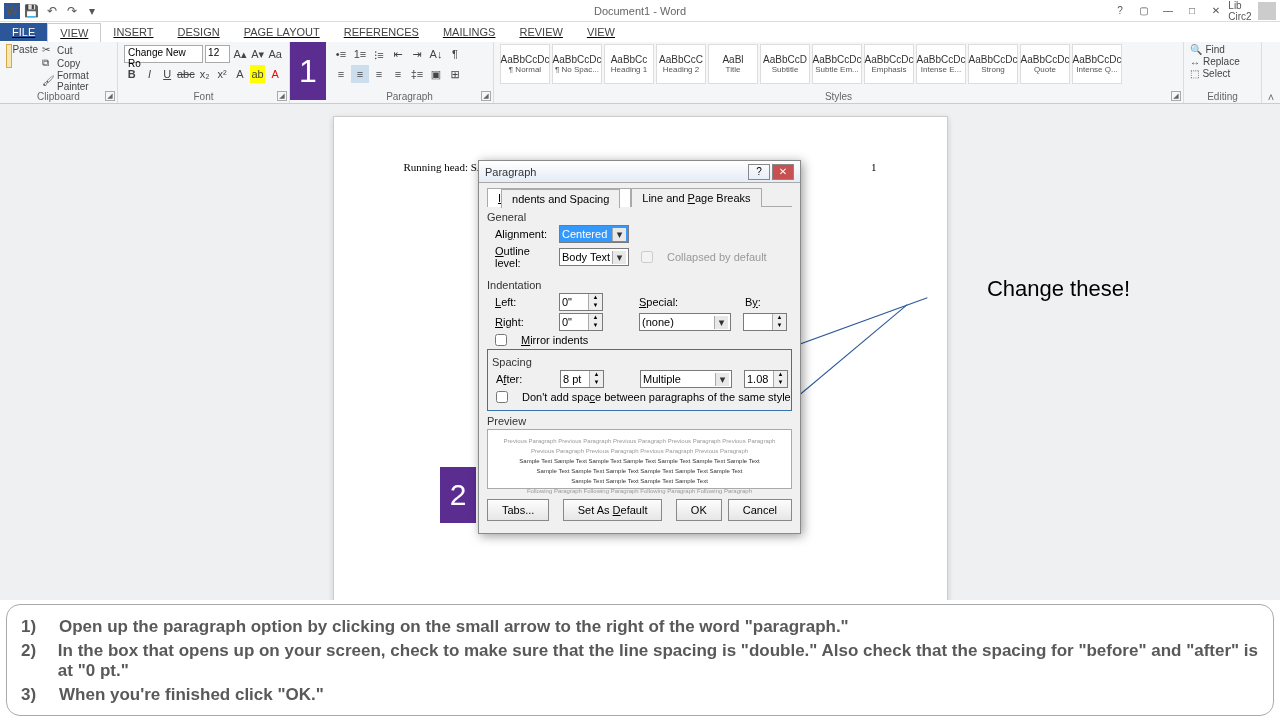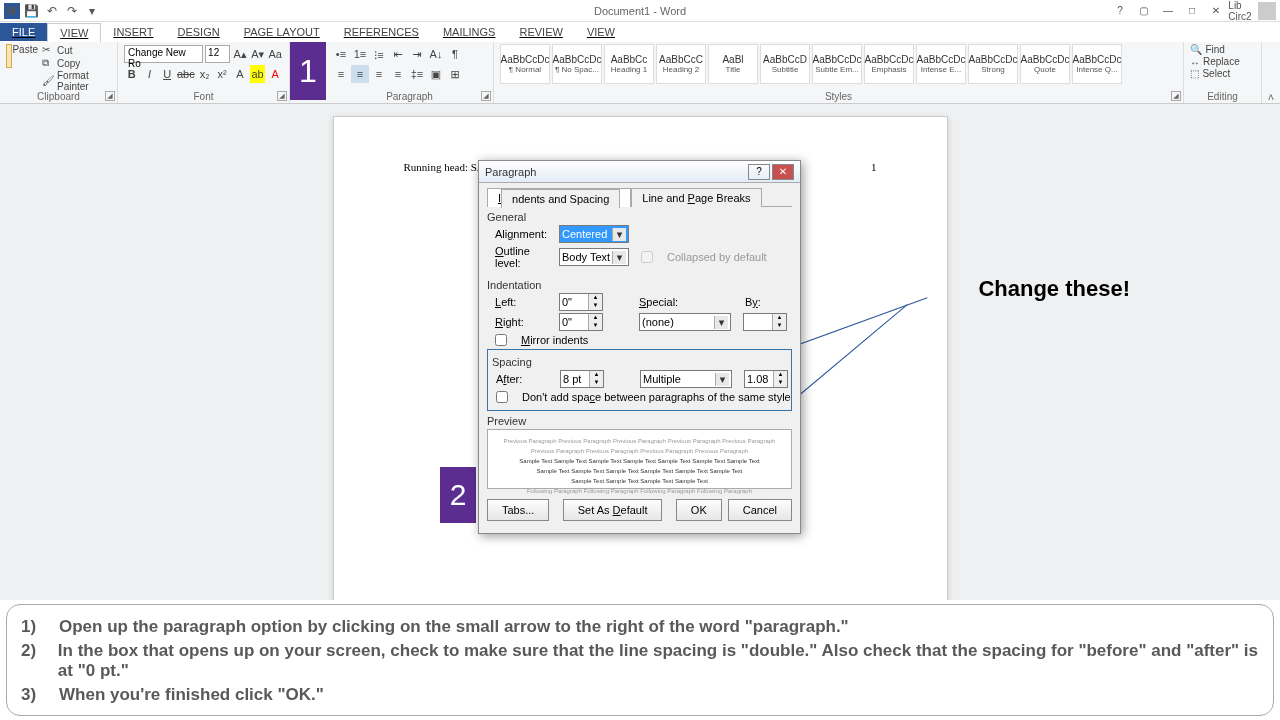--- a/index.html
+++ b/index.html
@@ -51,21 +51,21 @@
 .editing-col div{display:flex;align-items:center;gap:3px;}
 
 
 .doc-area { position:relative; height: 496px; background: #eef0f2; display:flex; justify-content:center; overflow:hidden;}
 .page { width: 615px; background:#fff; border:1px solid #ccc; box-shadow:0 2px 6px rgba(0,0,0,.15); margin-top:12px; height:570px; position:relative; padding: 44px 70px;}
 .running-head{font-family:"Times New Roman",serif;font-size:11px;}
 .page-num{position:absolute; right:70px; top:44px; font-family:"Times New Roman",serif; font-size:11px;}
 
 .callout-2{position:absolute; left:440px; top:363px; width:36px; height:56px; background:#5c2d91; color:#fff; font-size:30px; display:flex; align-items:center; justify-content:center; z-index:5;}
 
-.annot{position:absolute; right:150px; top:172px; font-size:22px; font-weight:700; color:#000;}
+.annot{position:absolute; right:150px; top:172px; font-size:22px; font-weight:400; color:#000;}
 .arrow-line{position:absolute; border-top:1px solid #2b579a; transform-origin:left center;}
 
 
 .dialog{position:absolute; left:478px; top:56px; width:323px; background:#f0f0f0; border:1px solid #8a8a8a; box-shadow:2px 2px 10px rgba(0,0,0,.4); z-index:10; font-size:11px;}
 .dlg-title{height:22px; background:linear-gradient(#fff,#e4ecf7); border-bottom:1px solid #aaa; display:flex;align-items:center;padding:0 6px;}
 .dlg-title .t{color:#333;}
 .dlg-title .btns{margin-left:auto;display:flex;}
 .dlg-title .btns span{width:22px;height:16px;border:1px solid #888;margin-left:2px;display:inline-flex;align-items:center;justify-content:center;font-size:10px;}
 .dlg-title .close{background:#c75050;color:#fff;border-color:#a03030;}
 .dlg-body{padding:4px 8px 8px 8px;}

